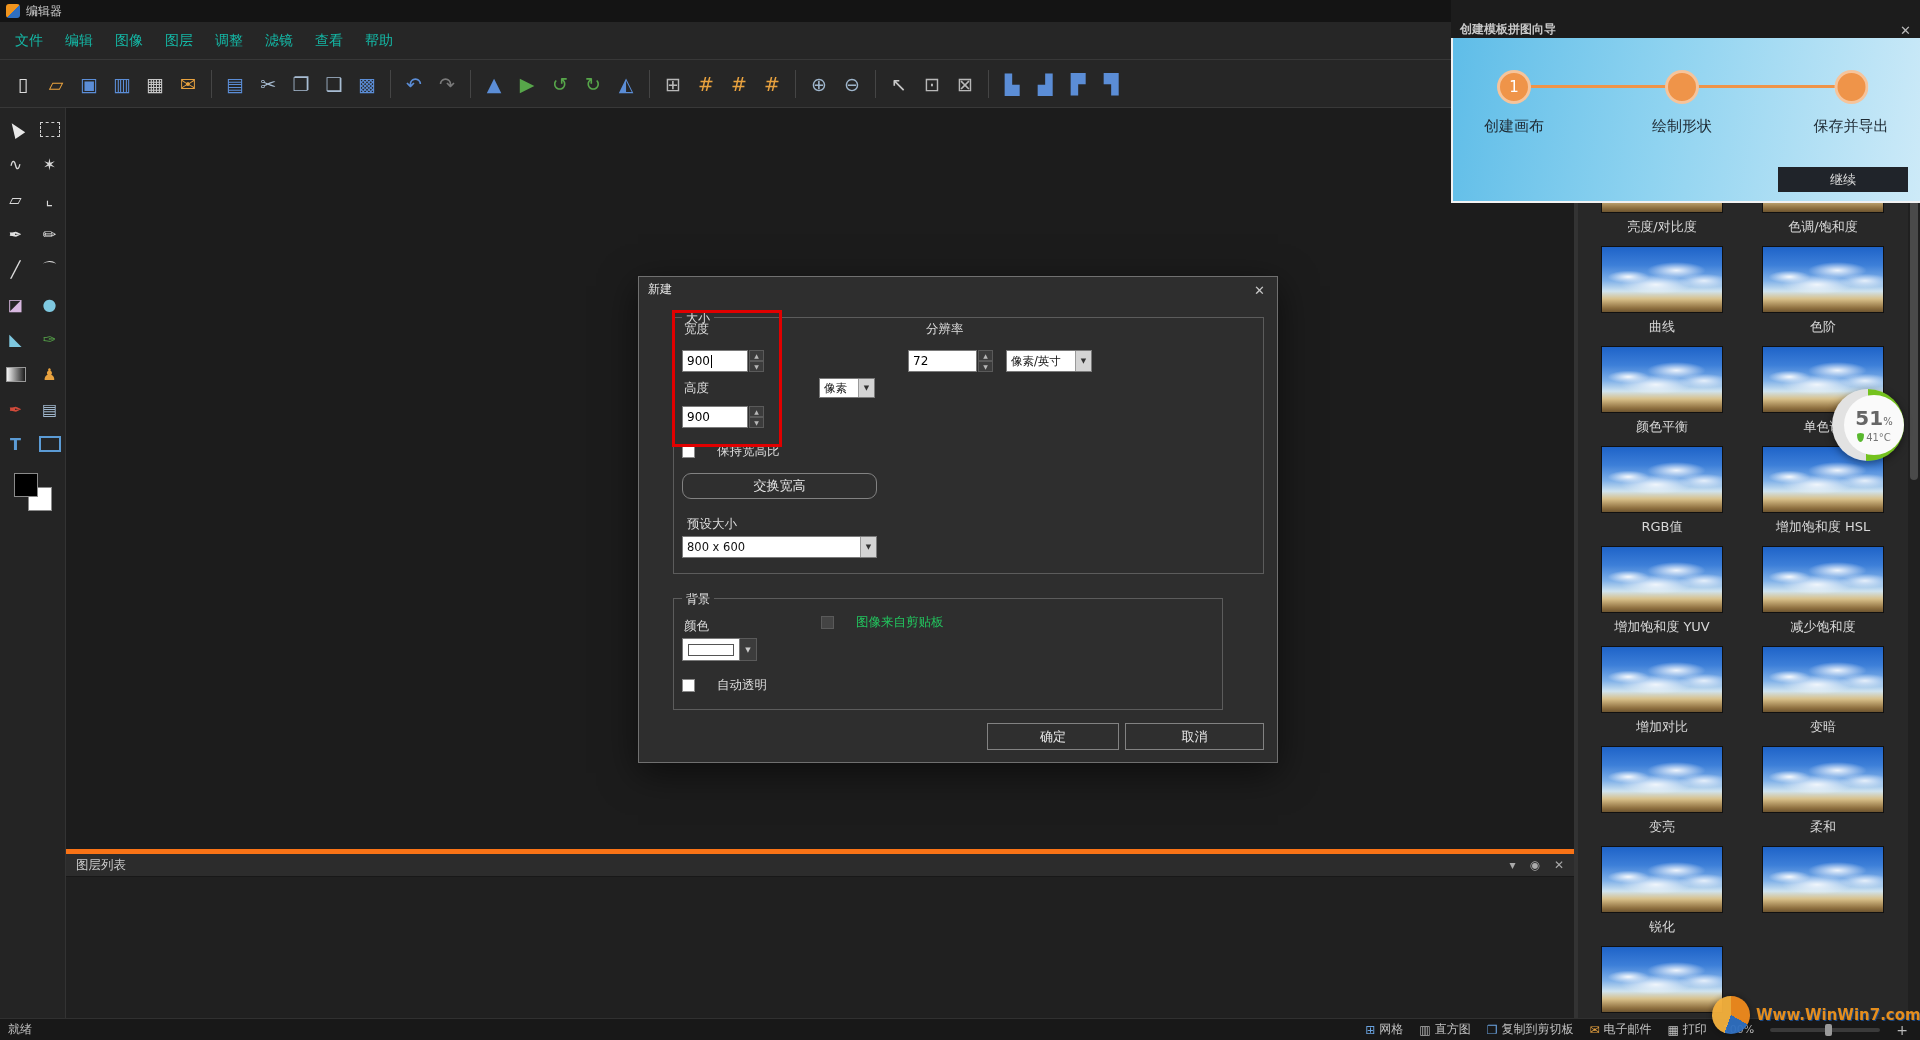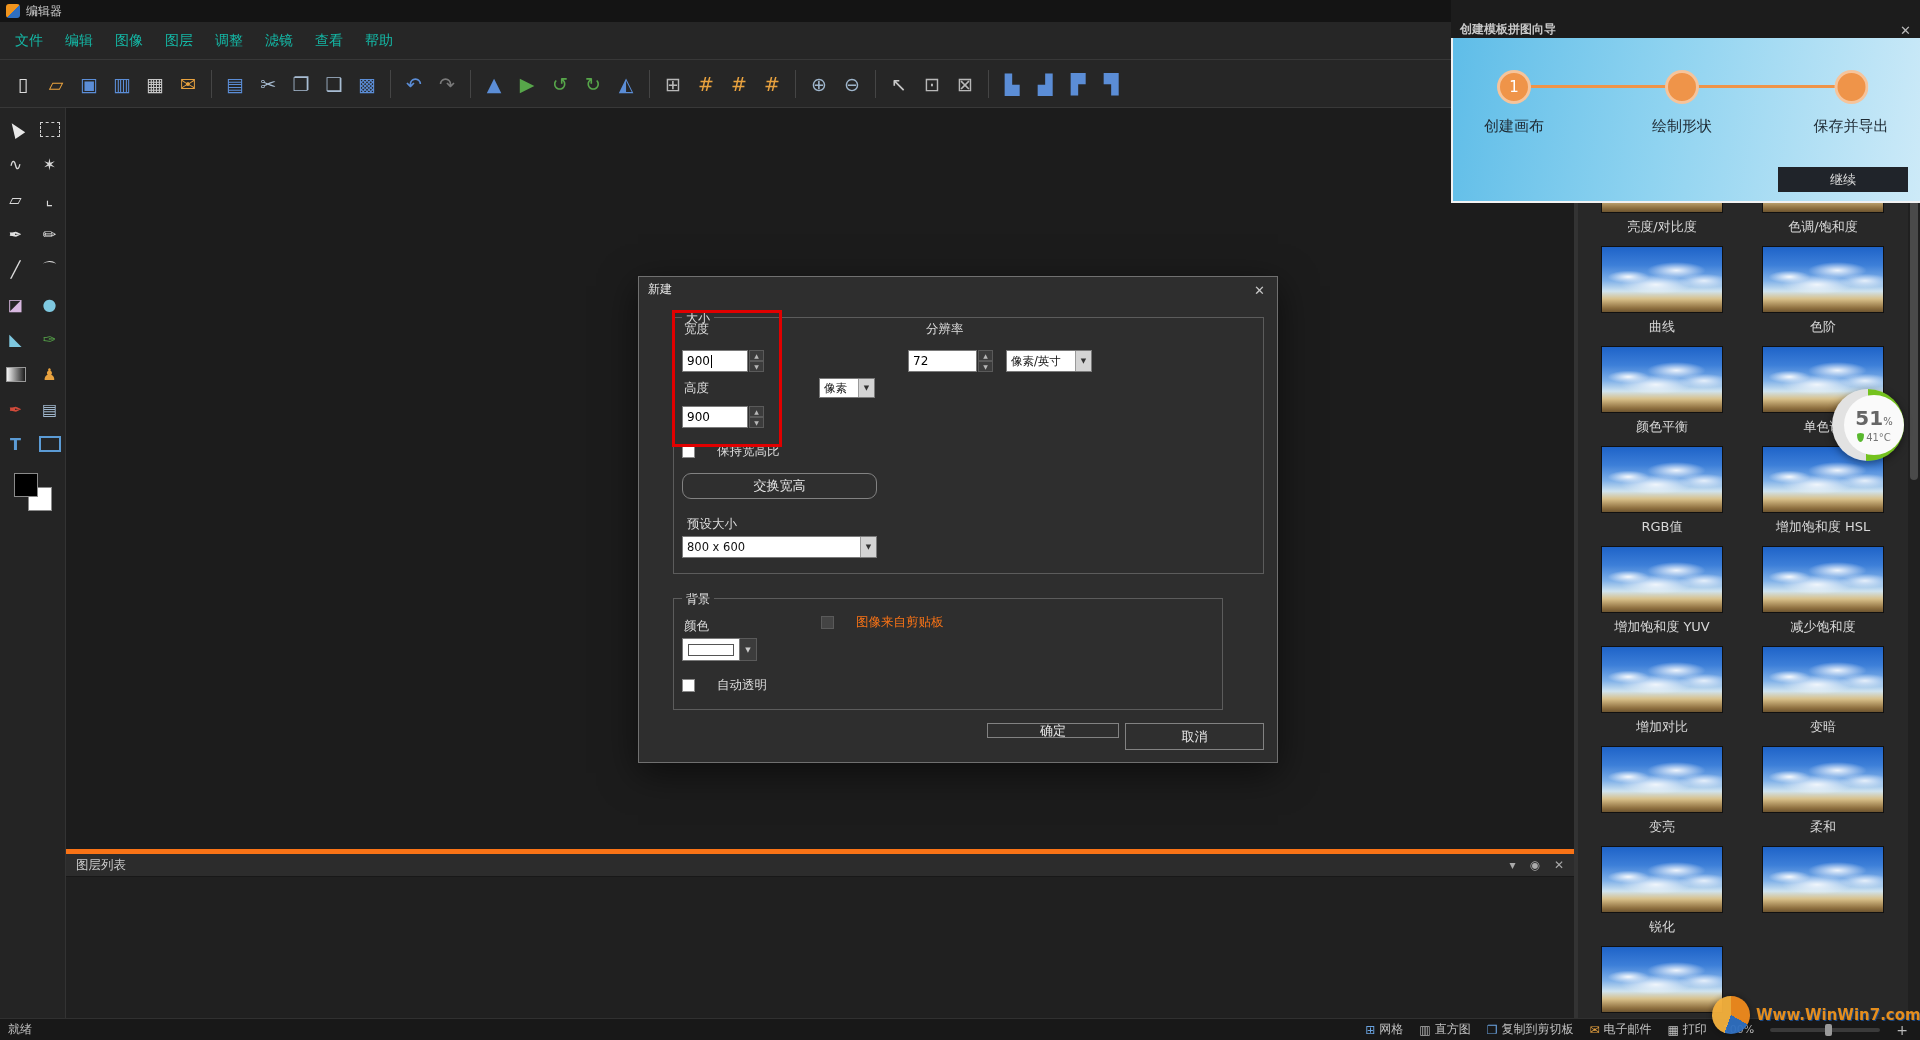--- a/index.html
+++ b/index.html
@@ -67,21 +67,21 @@
   .spin-btn { flex:1; background:#3c3c3c; border:1px solid #5a5a5a; color:#b8b8b8; font-size:6px;
     line-height:9px; text-align:center; cursor:pointer; }
   .dropdown { position:absolute; background:#fff; border:1px solid #7a7a7a; display:flex;
     align-items:stretch; font-size:11.5px; color:#111; cursor:pointer; }
   .dd-text { flex:1; display:flex; align-items:center; padding-left:4px; white-space:nowrap; overflow:hidden; }
   .dd-arrow { width:16px; background:#d4d4d4; border-left:1px solid #9a9a9a; display:flex;
     align-items:center; justify-content:center; font-size:7px; color:#333; }
   .checkbox { position:absolute; display:flex; align-items:center; gap:22px; font-size:12.5px;
     color:#ddd; cursor:pointer; white-space:nowrap; }
   .cb-box { width:13px; height:13px; background:#fff; border:1px solid #8a8a8a; }
-  .checkbox.disabled { color:#f97316; }
+  .checkbox.disabled { color:#22c55e; }
   .checkbox.disabled .cb-box { background:#444; border-color:#5a5a5a; }
   .dlg-btn { position:absolute; background:#2f2f2f; border:1px solid #828282; color:#e8e8e8;
     font-size:13px; display:flex; align-items:center; justify-content:center; cursor:pointer; }
   .color-field { position:absolute; display:flex; height:23px; cursor:pointer; }
   .color-swatch { width:58px; background:#fff; border:1px solid #7a7a7a; display:flex;
     align-items:center; justify-content:center; }
   .color-swatch-inner { width:46px; height:12px; background:#fff; border:1px solid #555; }
   .color-dd-btn { width:17px; background:#3c3c3c; border:1px solid #5a5a5a; border-left:none;
     display:flex; align-items:center; justify-content:center; font-size:7px; color:#ccc; }
   .red-highlight { position:absolute; left:33px; top:33px; width:110px; height:137px;
@@ -451,21 +451,21 @@
     <div class="checkbox disabled" style="left:182px;top:337px;">
       <span class="cb-box"></span>
       <span>图像来自剪贴板</span>
     </div>
 
     <div class="checkbox" style="left:43px;top:400px;">
       <span class="cb-box"></span>
       <span>自动透明</span>
     </div>
 
-    <div class="dlg-btn" style="left:348px;top:446px;width:132px;height:15px;">确定</div>
+    <div class="dlg-btn" style="left:348px;top:446px;width:132px;height:27px;">确定</div>
     <div class="dlg-btn" style="left:486px;top:446px;width:139px;height:27px;">取消</div>
   </div>
 
   <div class="wizard">
     <div class="wizard-header">
       <span>创建模板拼图向导</span>
       <span class="wizard-close">✕</span>
     </div>
     <div class="wizard-body">
       <div class="wizard-line"></div>

